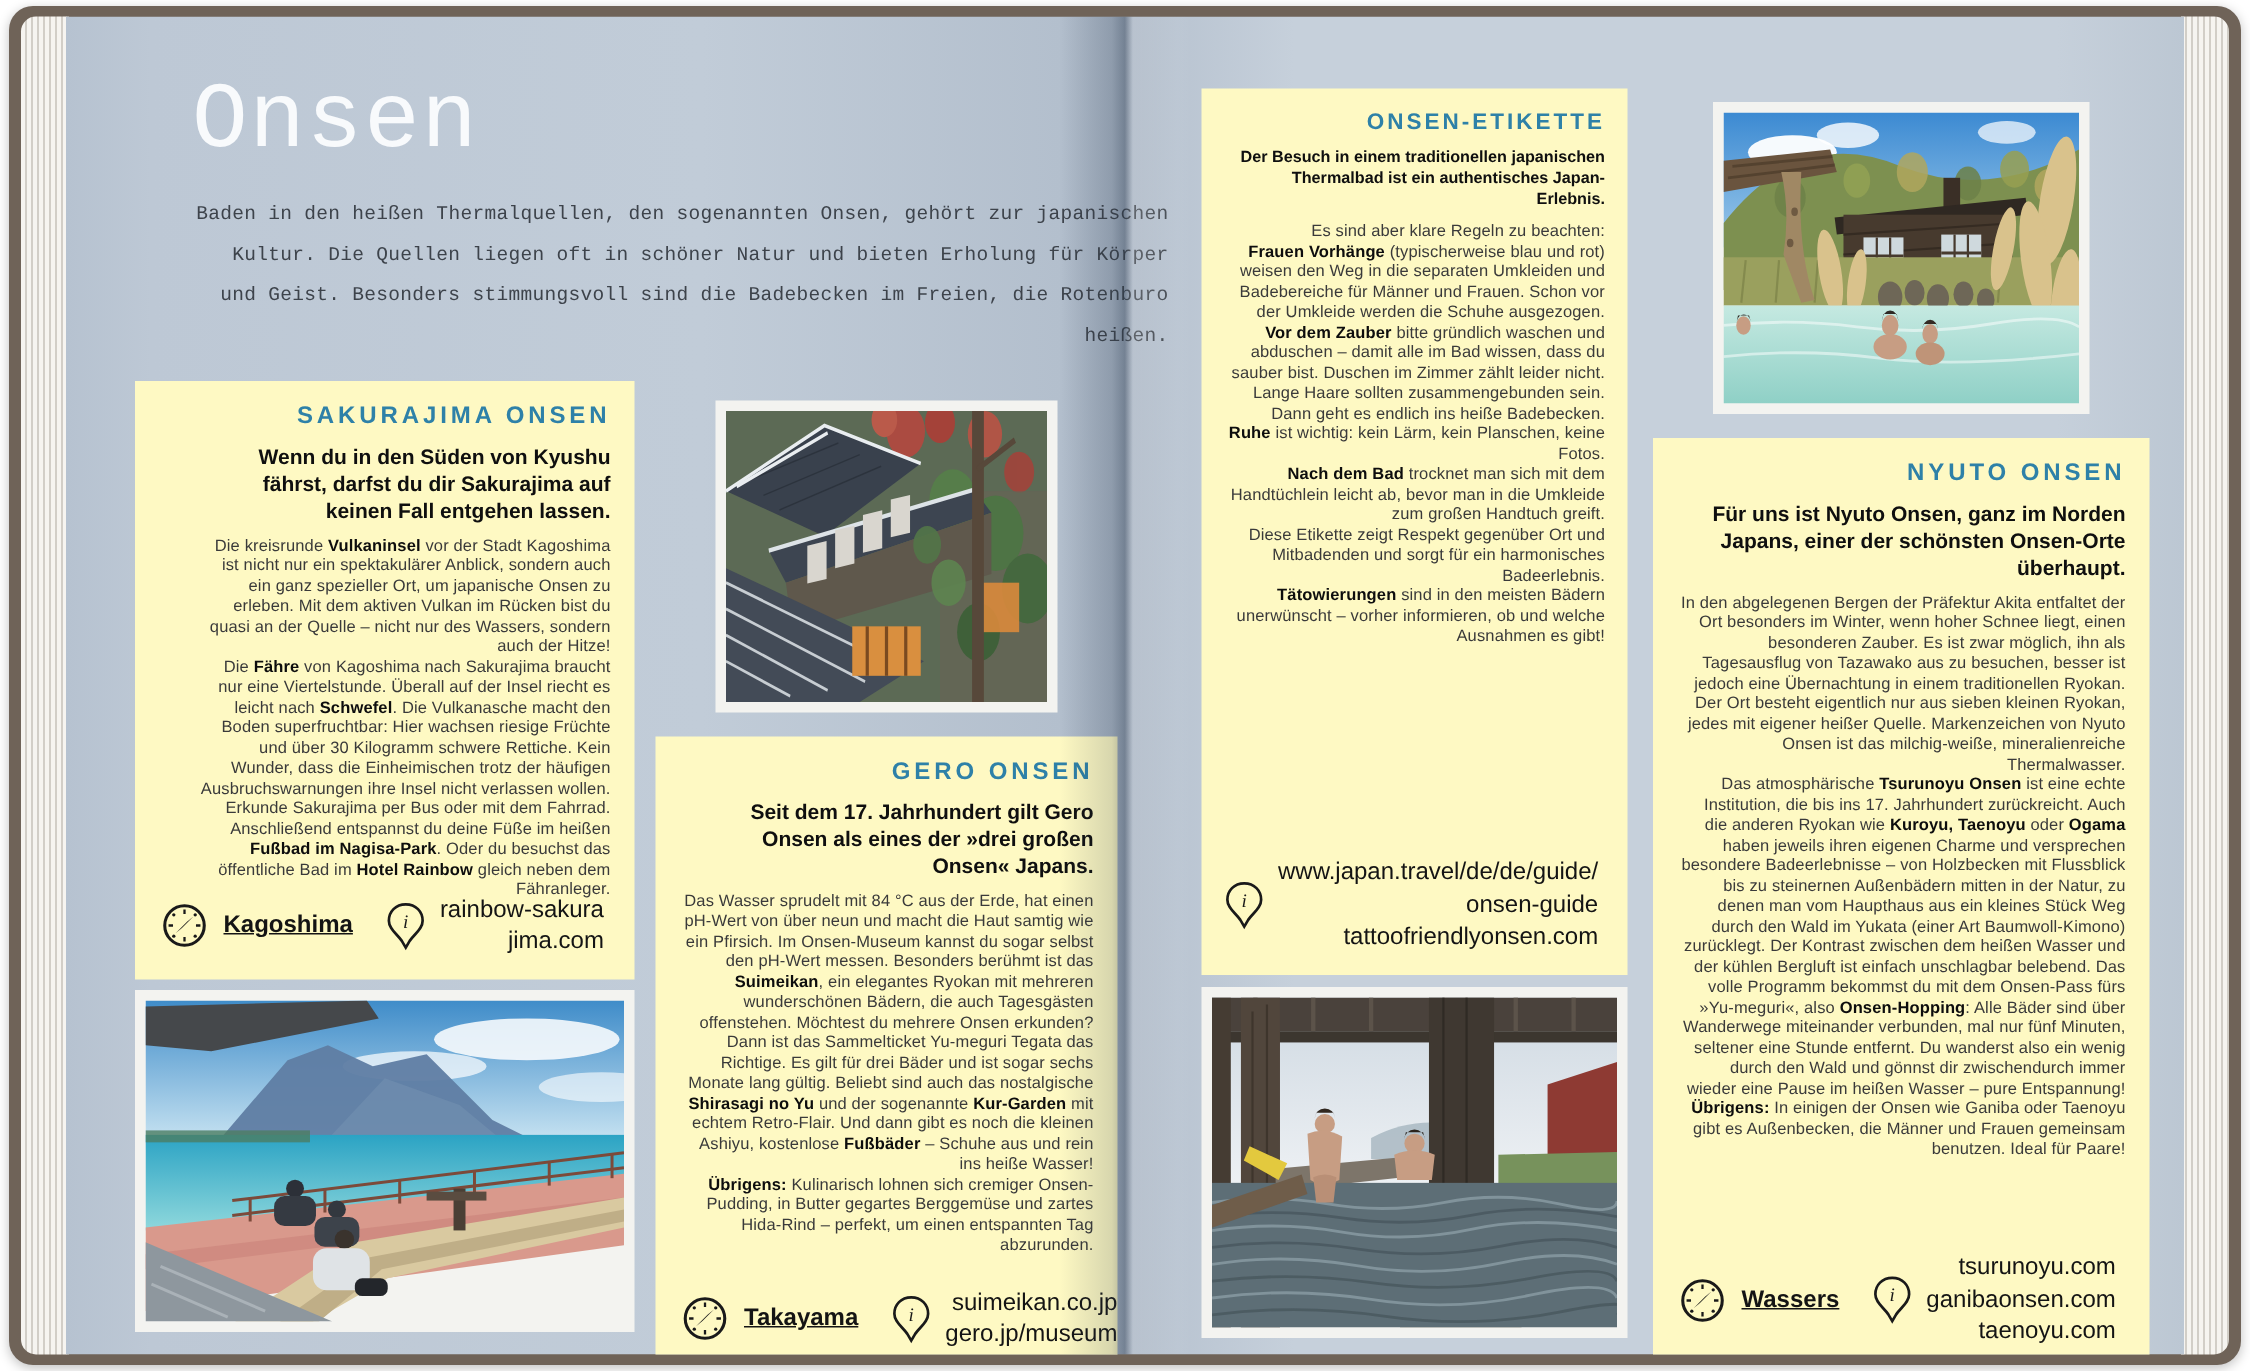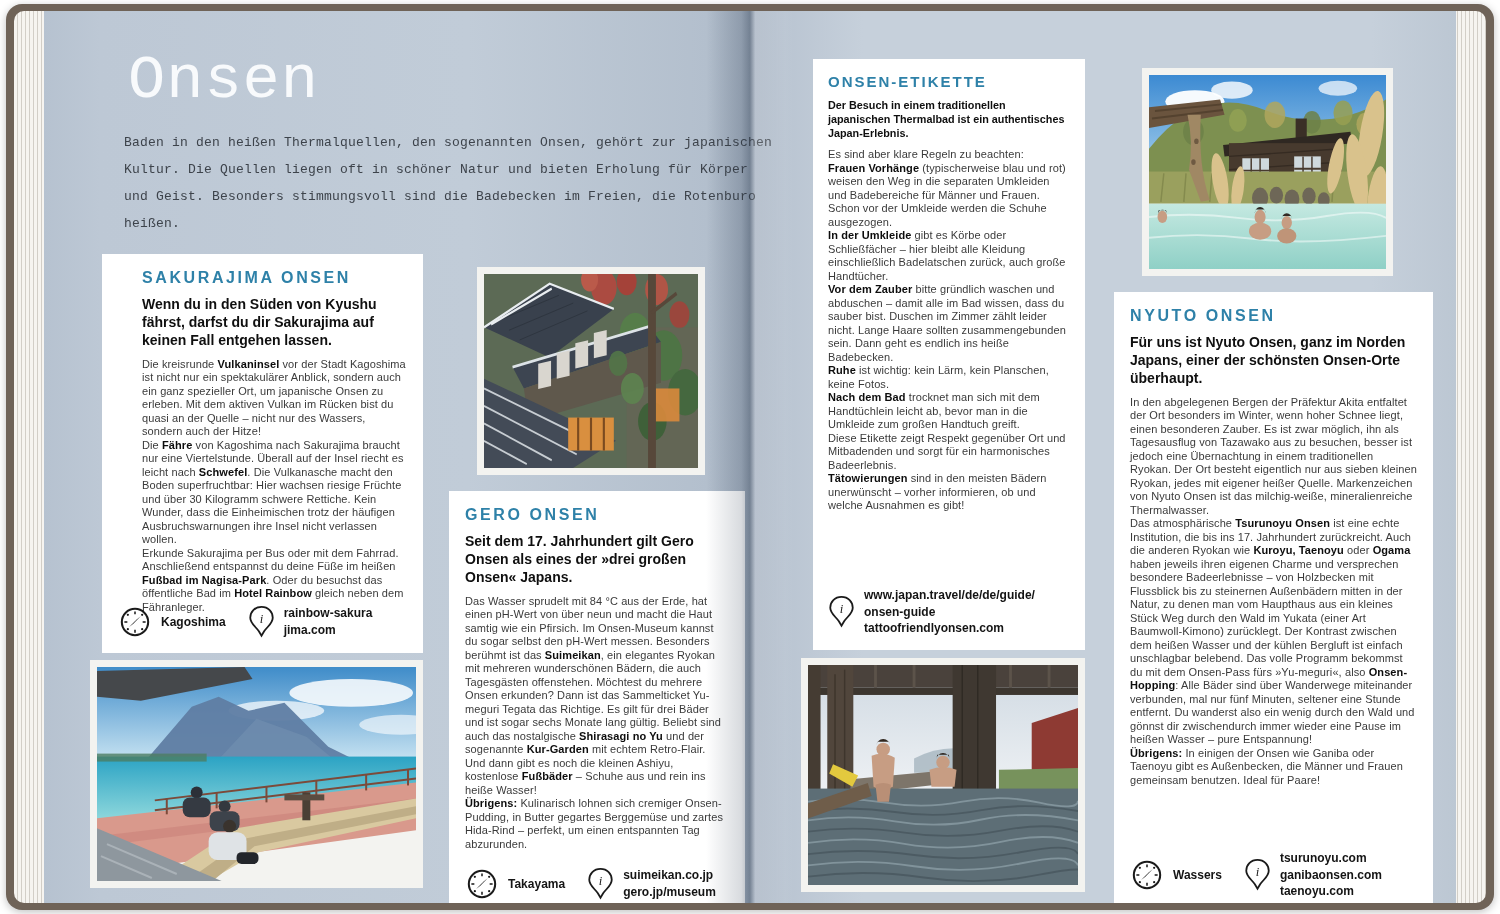--- a/index.html
+++ b/index.html
@@ -1,17 +1,17 @@
 <!DOCTYPE html>
 <html lang="de"><head>
 <meta charset="utf-8">
 <style>
   html,body{margin:0;padding:0;background:#ffffff;}
   .stage{position:relative;width:1500px;height:914px;background:#fff;overflow:hidden;
-         font-family:"Liberation Sans",sans-serif;}
+         font-family:"Liberation Sans",sans-serif;text-align:right;}
   .book{position:absolute;left:6px;top:4px;right:6px;bottom:4px;background:#6f6358;
         border-radius:16px;box-shadow:0 2px 8px rgba(0,0,0,.25);overflow:hidden;}
   .stack{position:absolute;top:7px;bottom:7px;width:32px;
          background:repeating-linear-gradient(90deg,#f6f4f0 0 3px,#d2cec7 3px 4px);}
   .stack.left{left:8px;border-radius:10px 0 0 10px;}
   .stack.right{right:8px;border-radius:0 10px 10px 0;}
   .spread{position:absolute;left:38px;right:38px;top:7px;bottom:7px;overflow:hidden;}
   .page{position:absolute;top:0;bottom:0;width:50%;}
   .page.left{left:0;background:linear-gradient(90deg,#b6c2d0 0%,#bdc8d5 8%,#c1ccd8 60%,#b3bfcd 94%,#a2afbf 100%);}
   .page.right{right:0;background:linear-gradient(90deg,#a6b2c1 0%,#bac5d2 5%,#c6d0db 16%,#c6d0db 88%,#bcc7d3 100%);}
@@ -19,30 +19,30 @@
           background:linear-gradient(90deg,rgba(40,55,75,0) 0%,rgba(40,55,75,.18) 40%,rgba(40,55,75,.38) 50%,rgba(255,255,255,.18) 56%,rgba(40,55,75,0) 100%);}
 
   .page-title{position:absolute;left:84px;top:34px;color:#f8fafc;
               font-family:"Liberation Mono",monospace;font-size:62px;font-weight:400;
               letter-spacing:1px;}
   .page-intro{position:absolute;left:80px;top:118px;width:655px;color:#3d434b;
               font-family:"Liberation Mono",monospace;font-size:13px;line-height:27px;
               letter-spacing:.2px;}
 
   .col{position:absolute;}
-  .card{background:#ffffff;box-sizing:border-box;padding:15px 16px 14px;position:relative;overflow:hidden;margin-left:12px;}
+  .card{background:#fef9c3;box-sizing:border-box;padding:15px 16px 14px;position:relative;overflow:hidden;}
   .card h2{margin:0 0 9px;font-size:16px;font-weight:700;letter-spacing:2.6px;color:#2e81a8;}
   .card .lead{margin:0 0 8px;font-size:14px;line-height:1.28;font-weight:700;color:#0f0f0f;}
   .card .body p{margin:0;font-size:11px;line-height:13.5px;color:#3a3a3a;letter-spacing:.1px;}
   .card .body strong{color:#0d0d0d;}
   .meta{position:absolute;left:16px;right:12px;display:flex;align-items:center;gap:22px;}
   .meta .item{display:flex;align-items:center;gap:9px;}
   .meta svg{flex:0 0 auto;display:block;}
-  .meta .label{font-size:12px;font-weight:700;color:#141414;}
-  .meta .links div{font-size:12px;font-weight:700;color:#141414;line-height:1.35;}
+  .meta .label{font-size:16px;font-weight:700;color:#141414;text-decoration:underline;}
+  .meta .links div{font-size:16px;font-weight:400;color:#141414;line-height:1.35;}
   .photo{background:#f3f3f0;box-sizing:border-box;padding:7px;overflow:hidden;}
   .photo svg{display:block;width:100%;height:100%;}
 </style>
 </head>
 <body>
 
 <div class="stage">
   <div class="book">
     <div class="stack left"></div>
     <div class="stack right"></div>
@@ -245,21 +245,20 @@
         </section>
       </div>
 
       <div class="col" style="left:757px;top:48px;width:284px;">
         <section class="card" style="height:591px;padding:14px 15px;">
           <h2 style="font-size:15px;letter-spacing:2px;">ONSEN-ETIKETTE</h2>
           <p class="lead" style="font-size:10.8px;">Der Besuch in einem traditionellen japanischen Thermalbad ist ein authentisches Japan-Erlebnis.</p>
           <div class="body" style="font-size:10.6px;">
               <p>Es sind aber klare Regeln zu beachten:</p>
               <p><strong>Frauen Vorhänge</strong> (typischerweise blau und rot) weisen den Weg in die separaten Umkleiden und Badebereiche für Männer und Frauen. Schon vor der Umkleide werden die Schuhe ausgezogen.</p>
-              <p><strong>In der Umkleide</strong> gibt es Körbe oder Schließfächer – hier bleibt alle Kleidung einschließlich Badelatschen zurück, auch große Handtücher.</p>
               <p><strong>Vor dem Zauber</strong> bitte gründlich waschen und abduschen – damit alle im Bad wissen, dass du sauber bist. Duschen im Zimmer zählt leider nicht. Lange Haare sollten zusammengebunden sein. Dann geht es endlich ins heiße Badebecken.</p>
               <p><strong>Ruhe</strong> ist wichtig: kein Lärm, kein Planschen, keine Fotos.</p>
               <p><strong>Nach dem Bad</strong> trocknet man sich mit dem Handtüchlein leicht ab, bevor man in die Umkleide zum großen Handtuch greift.</p>
               <p>Diese Etikette zeigt Respekt gegenüber Ort und Mitbadenden und sorgt für ein harmonisches Badeerlebnis.</p>
               <p><strong>Tätowierungen</strong> sind in den meisten Bädern unerwünscht – vorher informieren, ob und welche Ausnahmen es gibt!</p>
             </div>
           <footer class="meta" style="bottom:14px;left:15px;">
 
             <div class="item">
               <svg width="27" height="35" viewBox="0 0 36 46">

